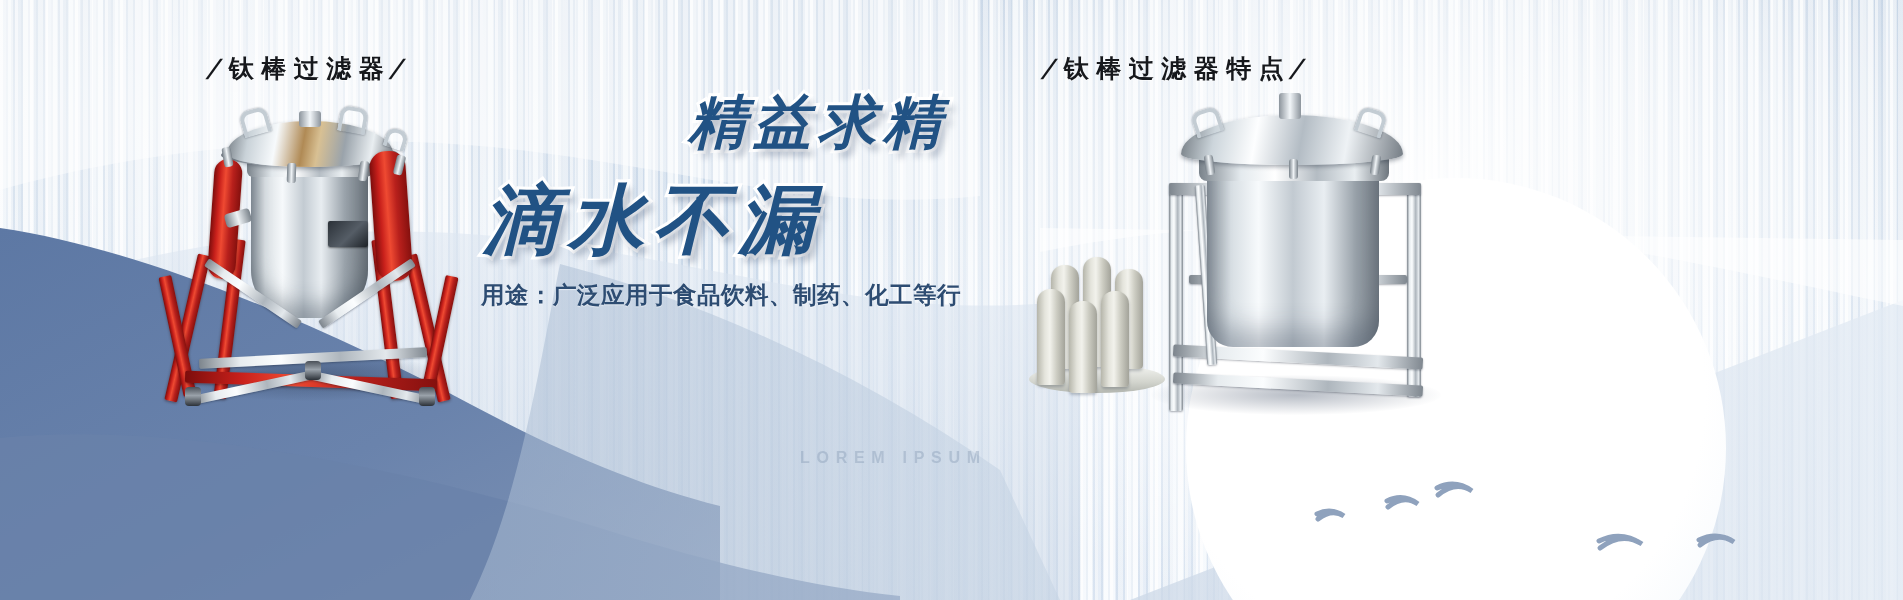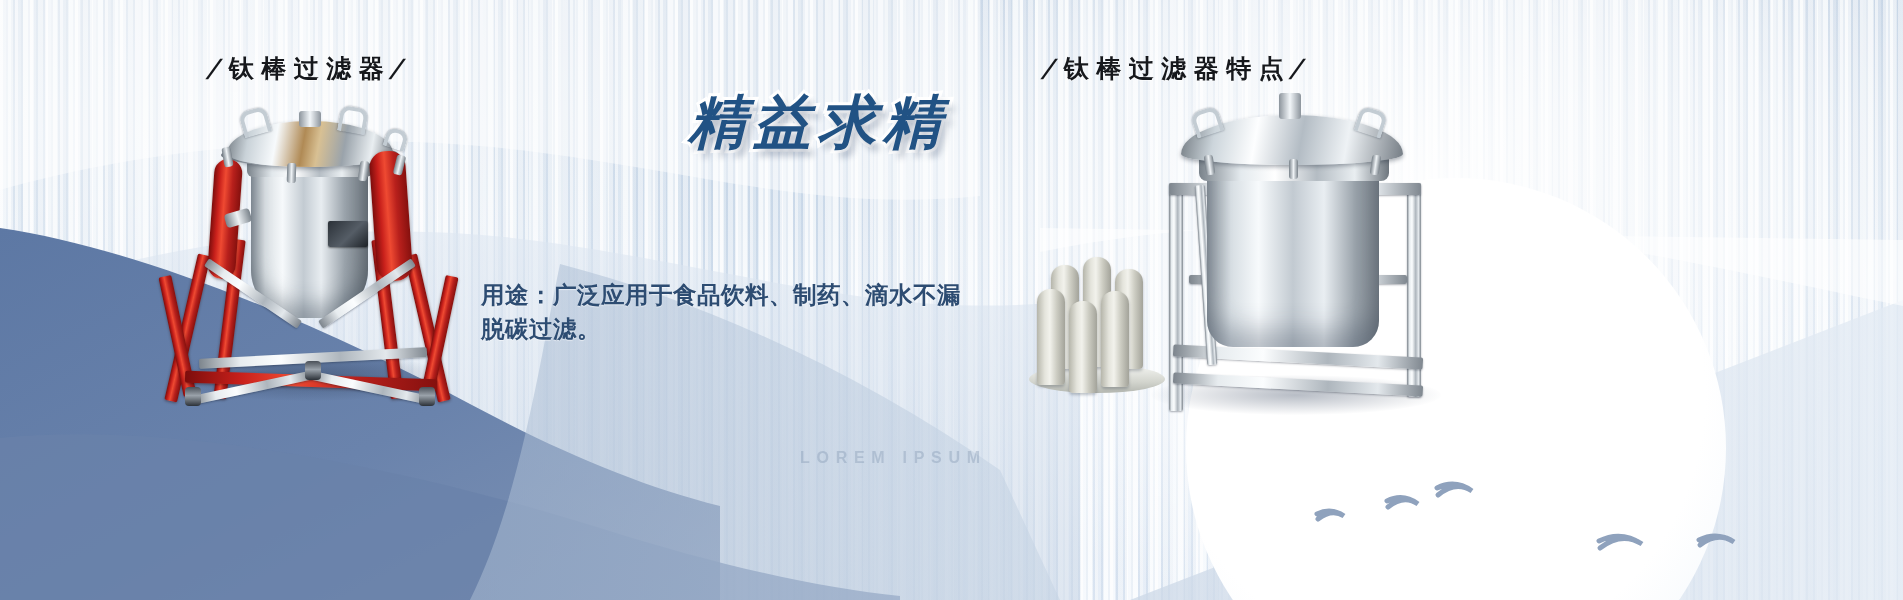--- a/index.html
+++ b/index.html
@@ -328,21 +328,21 @@
 
   <div class="kicker" id="kicker-left">
     <span class="slash">/</span><span>钛棒过滤器</span><span class="slash">/</span>
   </div>
 
   <div class="kicker" id="kicker-right">
     <span class="slash">/</span><span>钛棒过滤器特点</span><span class="slash">/</span>
   </div>
 
   <div class="slogan" id="slogan-1">精益求精</div>
+  <div class="slogan" id="slogan-2">滴水不漏</div>
 
   <div id="body-copy">
-    <p>用途：广泛应用于食品饮料、制药、滴水不漏</p>
-    <p>脱碳过滤。</p>
+    <p>用途：广泛应用于食品饮料、制药、化工等行</p>
   </div>
 
   <div id="watermark">LOREM IPSUM</div>
 
 </div>
 
 </body></html>

